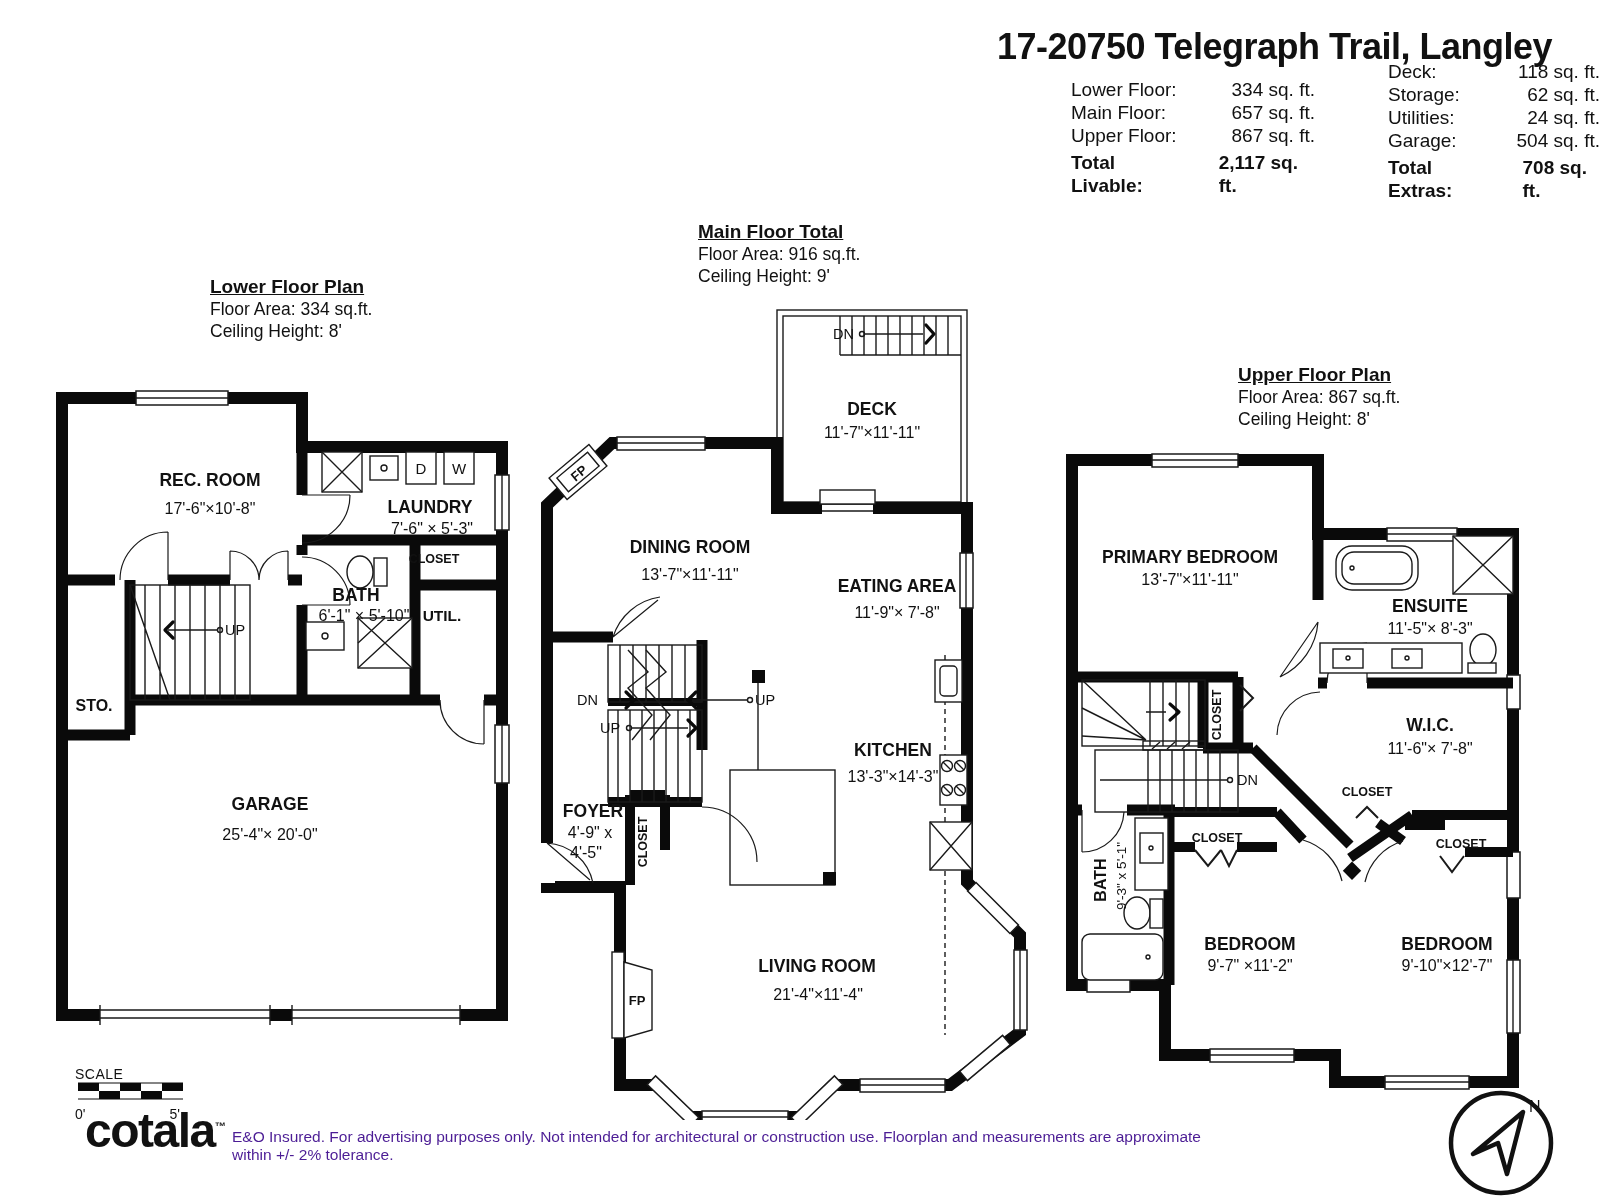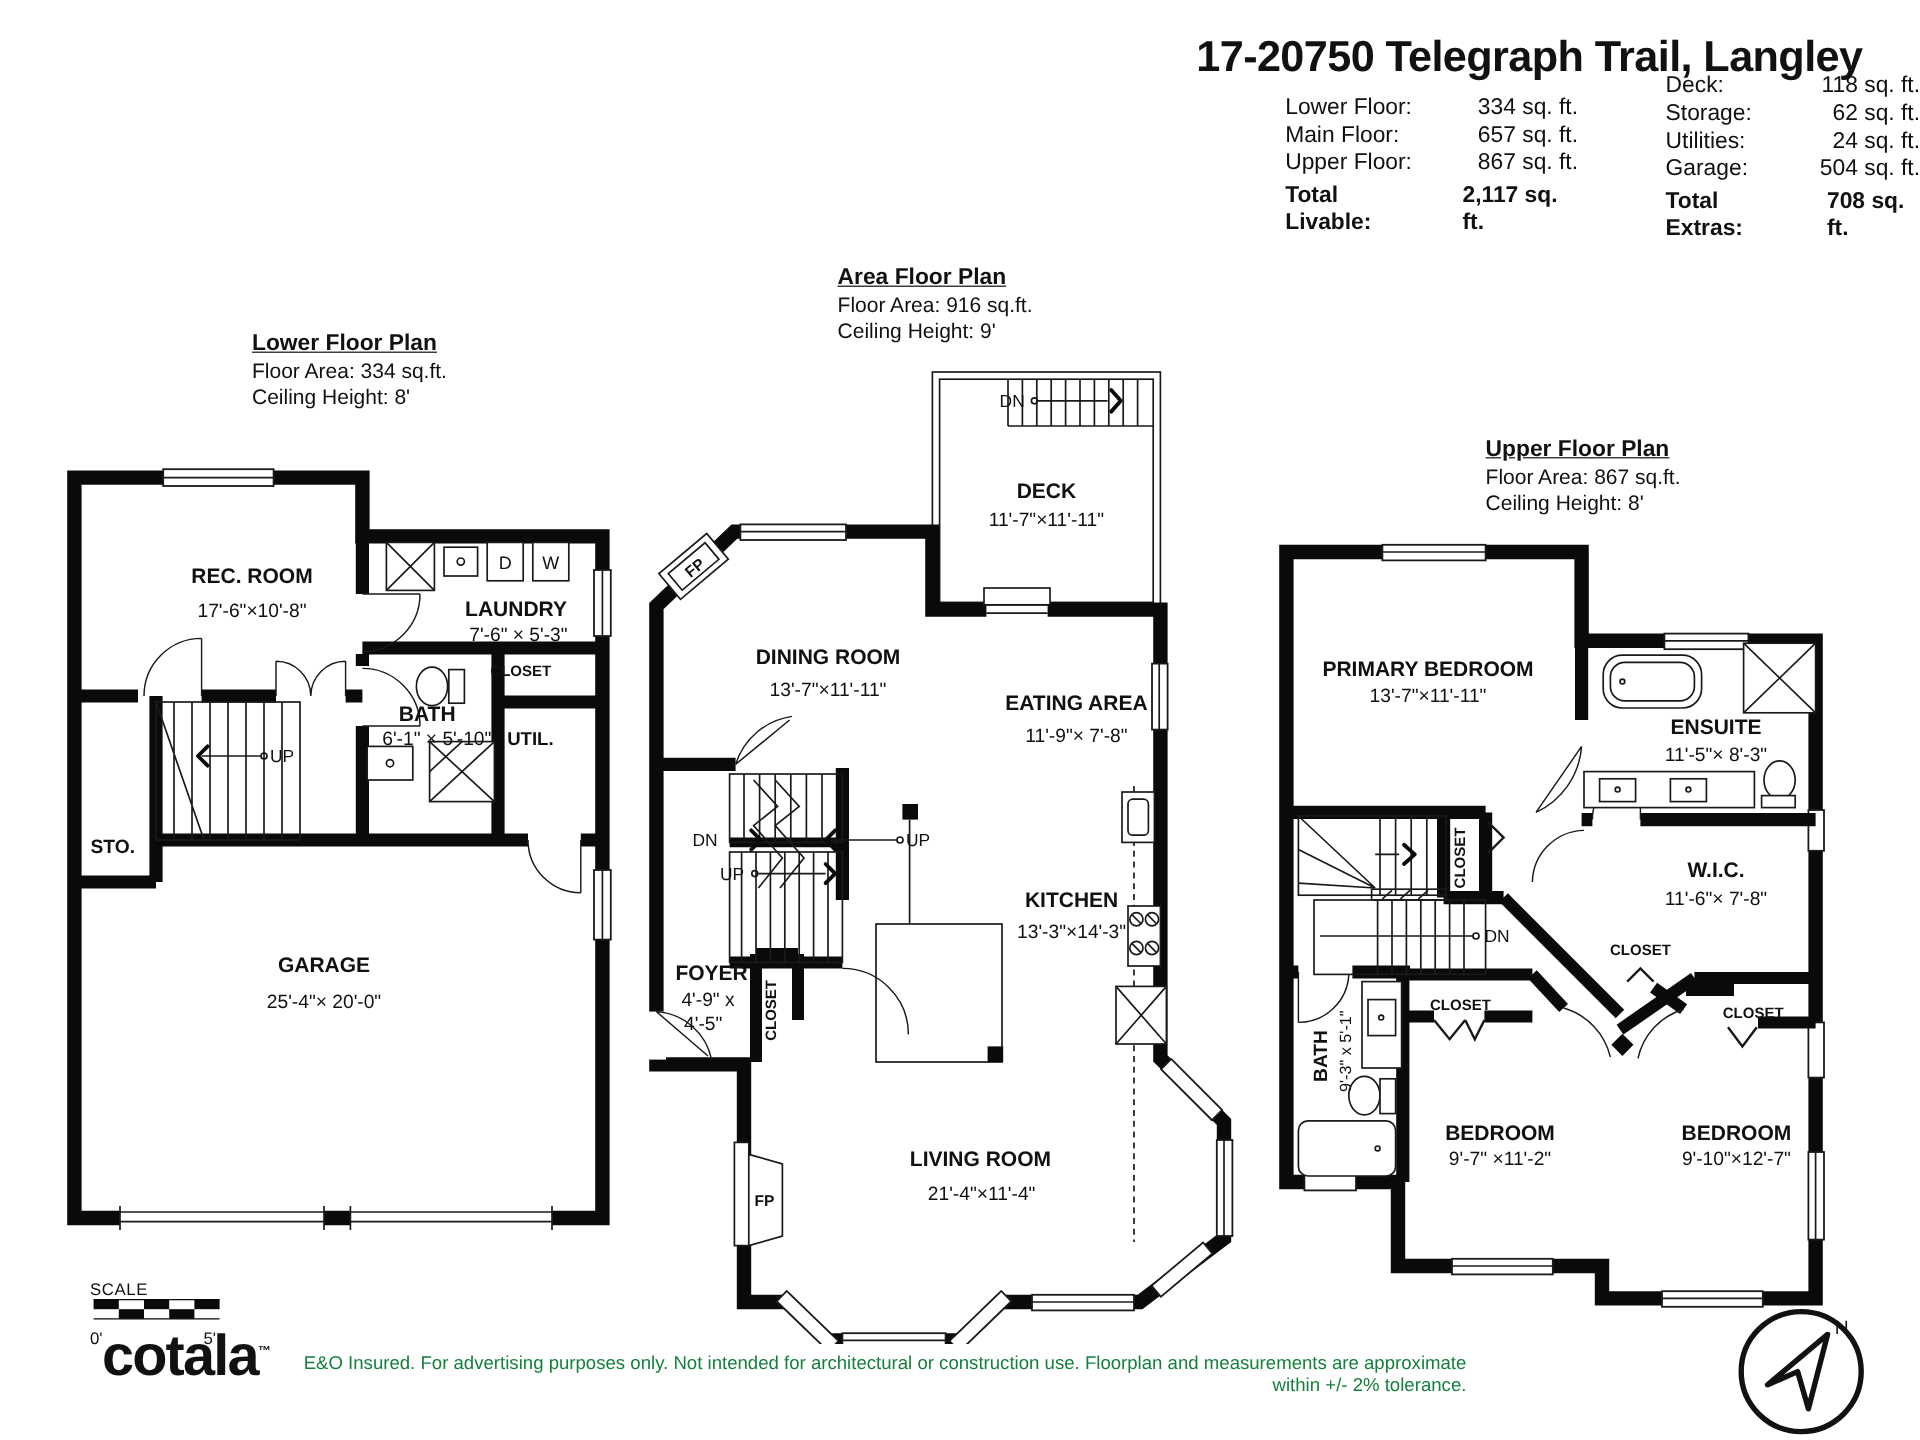--- a/index.html
+++ b/index.html
@@ -27,21 +27,21 @@
   .win{fill:#fff;stroke:#1a1a1a;stroke-width:1.5;}
   .gap{fill:#fff;stroke:none;}
   .arc{stroke:#1a1a1a;stroke-width:1.2;fill:none;}
   .chev{stroke:#0a0a0a;stroke-width:3.2;fill:none;stroke-linecap:round;stroke-linejoin:round;}
   .chev2{stroke:#1a1a1a;stroke-width:2;fill:none;}
   
   #scale-label{font-size:14px;letter-spacing:0.5px;margin-top:36px;}
   #scale-nums{font-size:14px;}
   #logo{font-size:48px;font-weight:bold;letter-spacing:-1.5px;}
   #logo sup{font-size:11px;}
-  #disclaimer{font-size:15.5px;color:#15803d;text-align:right;}
+  #disclaimer{font-size:15.5px;color:#4c1d95;}
 </style>
 </head>
 <body>
 
 <div class="abs" id="address">17-20750 Telegraph Trail, Langley</div>
 
 <div class="abs statcol" style="left:1071px;top:78px;width:244px;">
   <div class="statrow">
     <span>Lower Floor:</span>
     <span>334 sq. ft.</span>
@@ -82,21 +82,21 @@
     <span>708 sq. ft.</span>
   </div>
 </div>
 
 <div class="abs plan-title" style="left:210px;top:276px;">
   <div class="pt-name">Lower Floor Plan</div>
   <div class="pt-line">Floor Area: 334 sq.ft.</div>
   <div class="pt-line">Ceiling Height: 8'</div>
 </div>
 <div class="abs plan-title" style="left:698px;top:221px;">
-  <div class="pt-name">Area Floor Plan</div>
+  <div class="pt-name">Main Floor Total</div>
   <div class="pt-line">Floor Area: 916 sq.ft.</div>
   <div class="pt-line">Ceiling Height: 9'</div>
 </div>
 <div class="abs plan-title" style="left:1198px;top:364px;margin-left:40px;">
   <div class="pt-name">Upper Floor Plan</div>
   <div class="pt-line">Floor Area: 867 sq.ft.</div>
   <div class="pt-line">Ceiling Height: 8'</div>
 </div>
 
 <svg class="abs" style="left:40px;top:270px;" width="480" height="770" viewBox="0 0 480 770">

